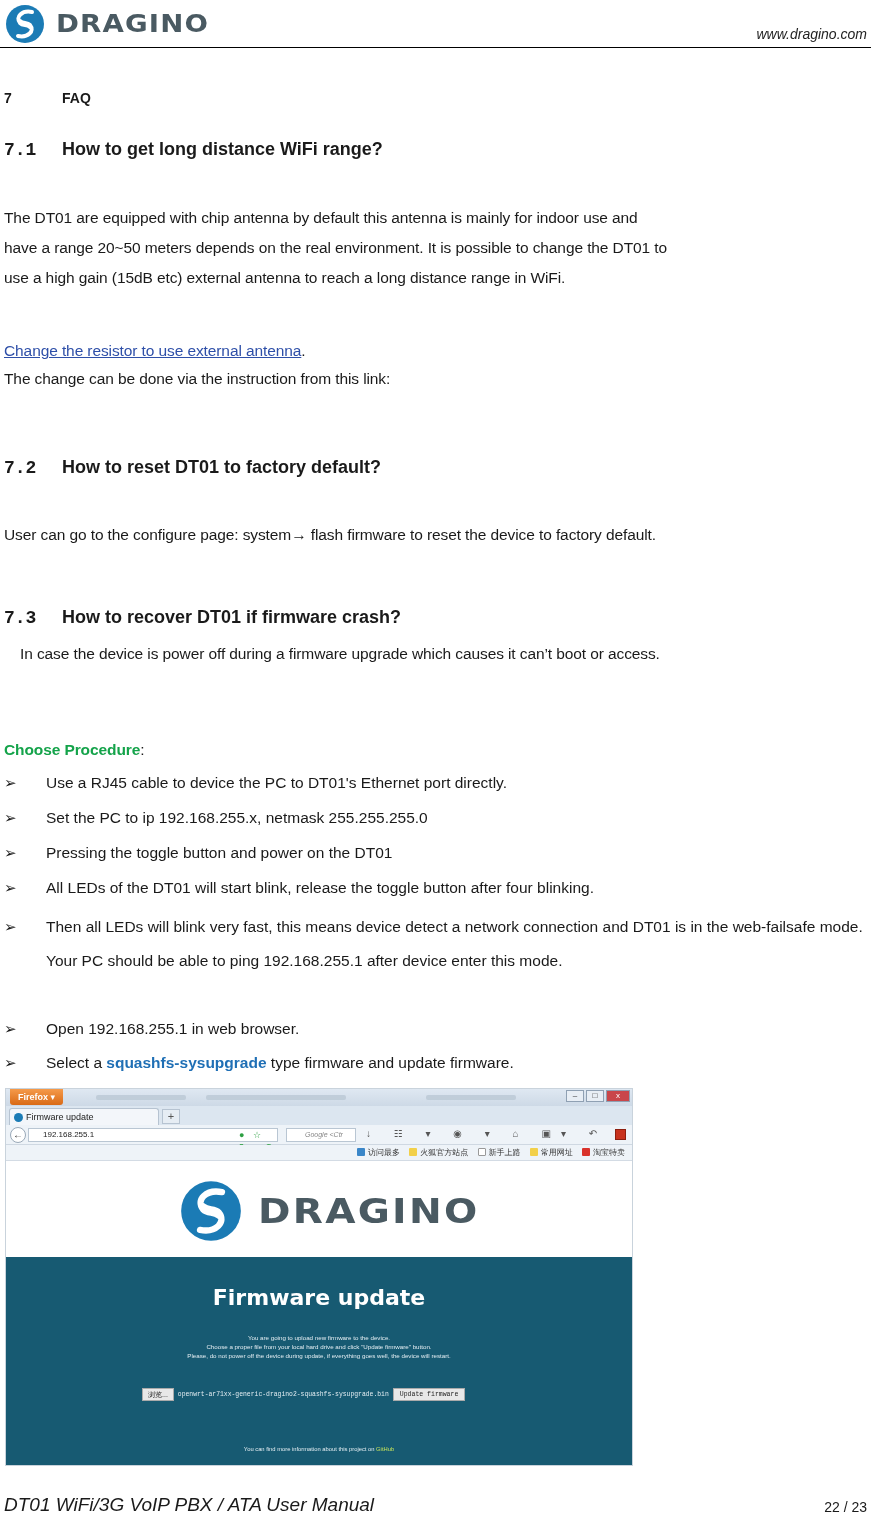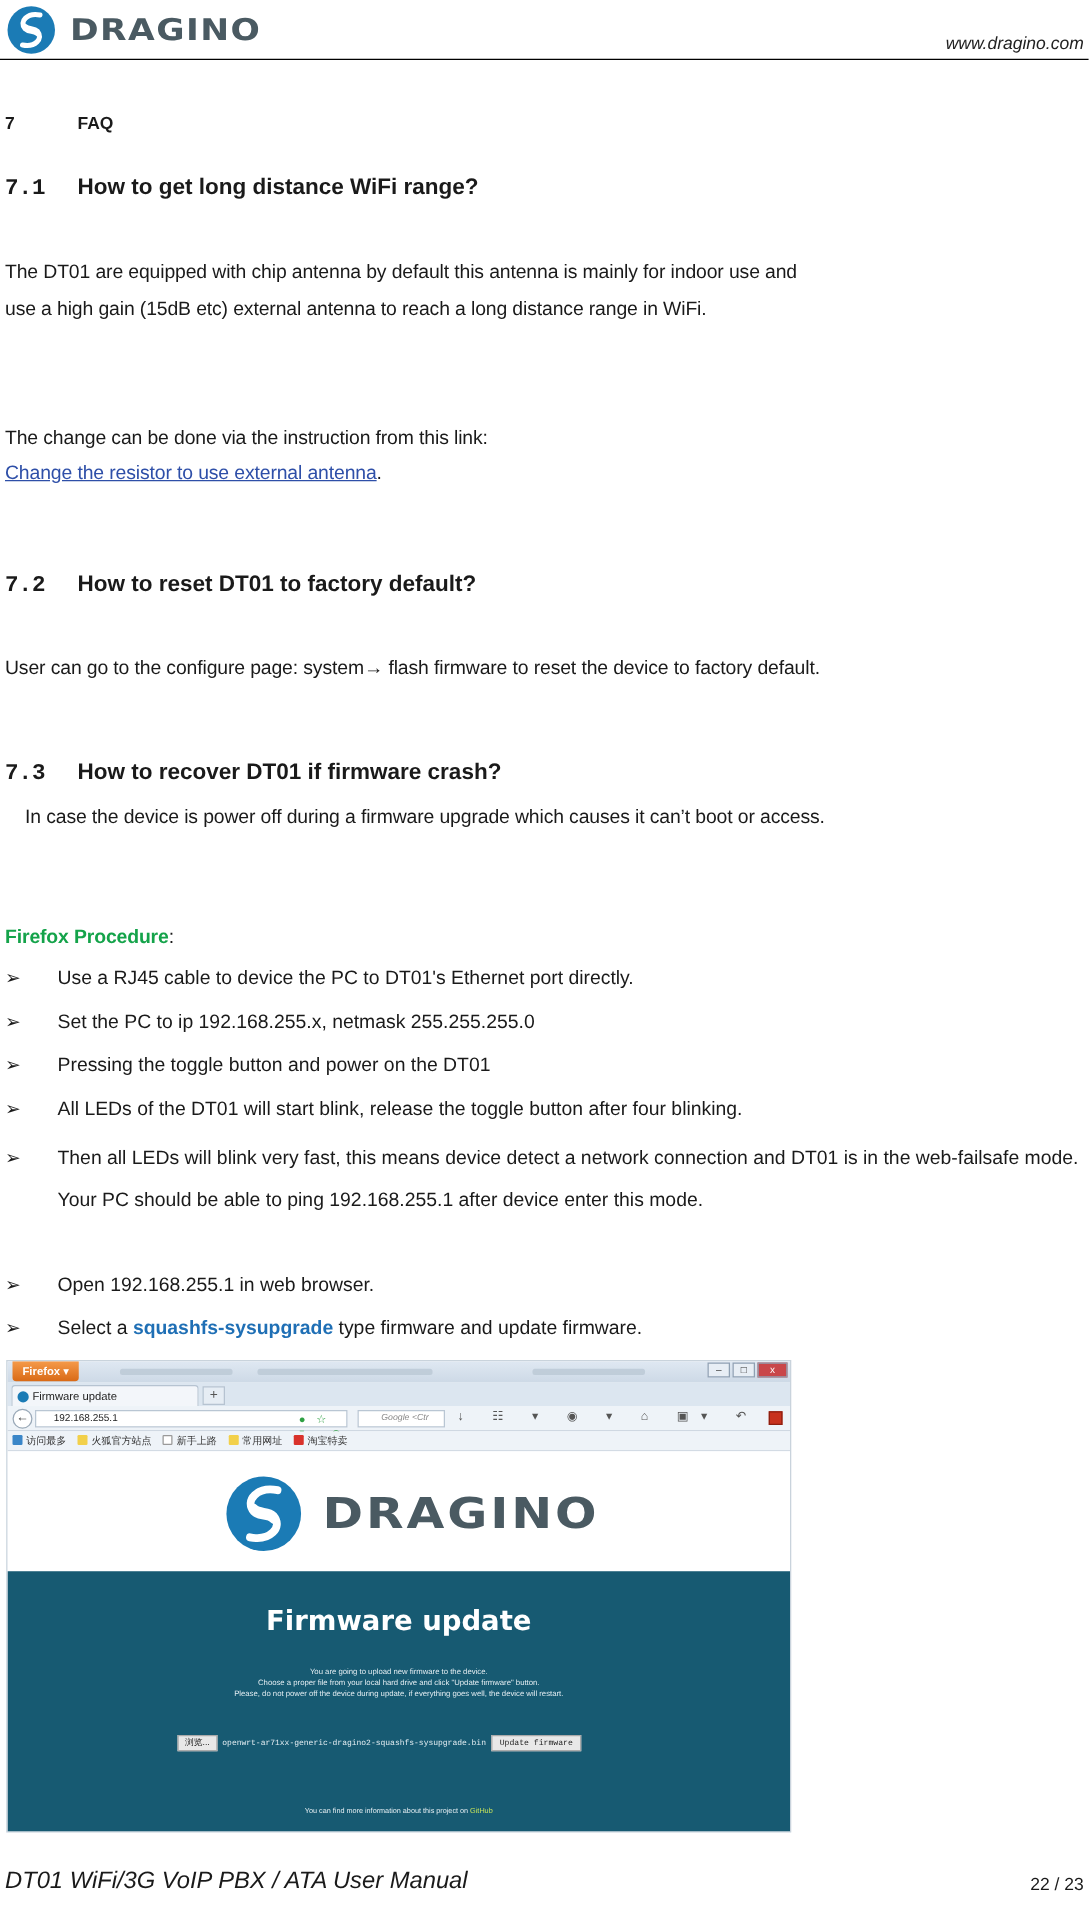--- a/index.html
+++ b/index.html
@@ -47,21 +47,21 @@
   .newtab { position: absolute; left: 156px; top: 3px; width: 18px; height: 15px; background: #e6edf4; border: 1px solid #b6c3d1; font-size: 11px; line-height: 12px; text-align: center; color: #555; }
 
   .navbar { position: absolute; left: 0; top: 36px; width: 100%; height: 20px; background: #eef3f8; border-bottom: 1px solid #cfd8e2; }
   .back { position: absolute; left: 4px; top: 2px; width: 16px; height: 16px; border-radius: 50%; background: #fff; border: 1px solid #9aa9b8; font-size: 10px; line-height: 14px; text-align: center; color: #333; }
   .urlbox { position: absolute; left: 22px; top: 3px; width: 250px; height: 14px; background: #fff; border: 1px solid #b9c6d3; font-size: 8px; line-height: 12px; padding-left: 14px; color: #222; }
   .url-icons { position: absolute; left: 210px; top: 0; font-size: 9px; color: #2ea043; letter-spacing: 3px; }
   .searchbox { position: absolute; left: 280px; top: 3px; width: 70px; height: 14px; background: #fff; border: 1px solid #b9c6d3; font-size: 7px; font-style: italic; line-height: 12px; padding-left: 18px; color: #888; }
   .tb-icons { position: absolute; left: 360px; top: 3px; font-size: 10px; color: #555; letter-spacing: 10px; white-space: nowrap; }
   .red-sq { position: absolute; right: 6px; top: 4px; width: 11px; height: 11px; background: #c8321e; border: 1px solid #8d1f10; }
 
-  .bookmarks { position: absolute; left: 0; top: 56px; width: 100%; height: 16px; background: #eef3f8; border-bottom: 1px solid #d3dbe4; font-size: 8px; line-height: 15px; color: #333; white-space: nowrap; padding-left: 4px; }
+  .bookmarks { position: absolute; left: 0; top: 56px; width: 100%; height: 16px; background: #eef3f8; border-bottom: 1px solid #d3dbe4; font-size: 8px; line-height: 15px; color: #333; white-space: nowrap; padding-left: 4px; text-align: right; }
   .bm { display: inline-block; margin-right: 7px; }
   .bm .ic { display: inline-block; width: 8px; height: 8px; margin-right: 3px; vertical-align: -1px; border-radius: 1px; }
 
   .page-white { position: absolute; left: 0; top: 72px; width: 100%; height: 96px; background: #fff; }
   .inner-logo { position: absolute; left: 172px; top: 17px; display: flex; align-items: center; }
   .inner-logo-mark { width: 66px; height: 66px; }
   .inner-logo-text { margin-left: 14px; font-family: "DejaVu Sans", sans-serif; font-weight: bold; font-size: 34px; letter-spacing: 2px; color: #4a5a62; transform: scaleX(1.15); transform-origin: left center; }
 
   .page-teal { position: absolute; left: 0; top: 168px; width: 100%; height: 210px; background: #175a72; color: #fff; text-align: center; }
   .fw-title { position: absolute; left: 0; width: 100%; top: 28px; font-size: 22px; font-weight: bold; font-family: "DejaVu Sans", sans-serif; }
@@ -93,42 +93,43 @@
 
 <div class="abs h1">
   <span class="num">7</span><span>FAQ</span>
 </div>
 
 <div class="abs h2" style="top:139px;">
   <span class="num">7.1</span><span>How to get long distance WiFi range?</span>
 </div>
 <div class="abs para" style="top:203px;">
   <div>The DT01 are equipped with chip antenna by default this antenna is mainly for indoor use and</div>
+  <div>have a range 20~50 meters depends on the real environment. It is possible to change the DT01 to</div>
   <div>use a high gain (15dB etc) external antenna to reach a long distance range in WiFi.</div>
 </div>
 <div class="abs para" style="top:337px; line-height:28px;">
+  <div><a class="link">Change the resistor to use external antenna</a><span>.</span></div>
   <div>The change can be done via the instruction from this link:</div>
-  <div><a class="link">Change the resistor to use external antenna</a><span>.</span></div>
 </div>
 
 <div class="abs h2" style="top:457px;">
   <span class="num">7.2</span><span>How to reset DT01 to factory default?</span>
 </div>
 <div class="abs para" style="top:520px;">
   <span>User can go to the configure page: system</span><span style="font-weight:bold;">→</span><span> flash firmware to reset the device to factory default.</span>
 </div>
 
 <div class="abs h2" style="top:607px;">
   <span class="num">7.3</span><span>How to recover DT01 if firmware crash?</span>
 </div>
 <div class="abs para" style="top:637px; line-height:33px;margin-left:16px;">
   <div>In case the device is power off during a firmware upgrade which causes it can’t boot or access.</div>
 </div>
 <div class="abs para" style="top:735px;">
-  <span class="green-label">Firefox Procedure</span><span>:</span>
+  <span class="green-label">Choose Procedure</span><span>:</span>
 </div>
 
 <div class="abs bullets">
   <div class="bullet" style="height:35px;">
     <span class="mark">➢</span>
     <span class="txt">Use a RJ45 cable to device the PC to DT01's Ethernet port directly.</span>
   </div>
   <div class="bullet" style="height:35px;">
     <span class="mark">➢</span>
     <span class="txt">Set the PC to ip 192.168.255.x, netmask 255.255.255.0</span>

